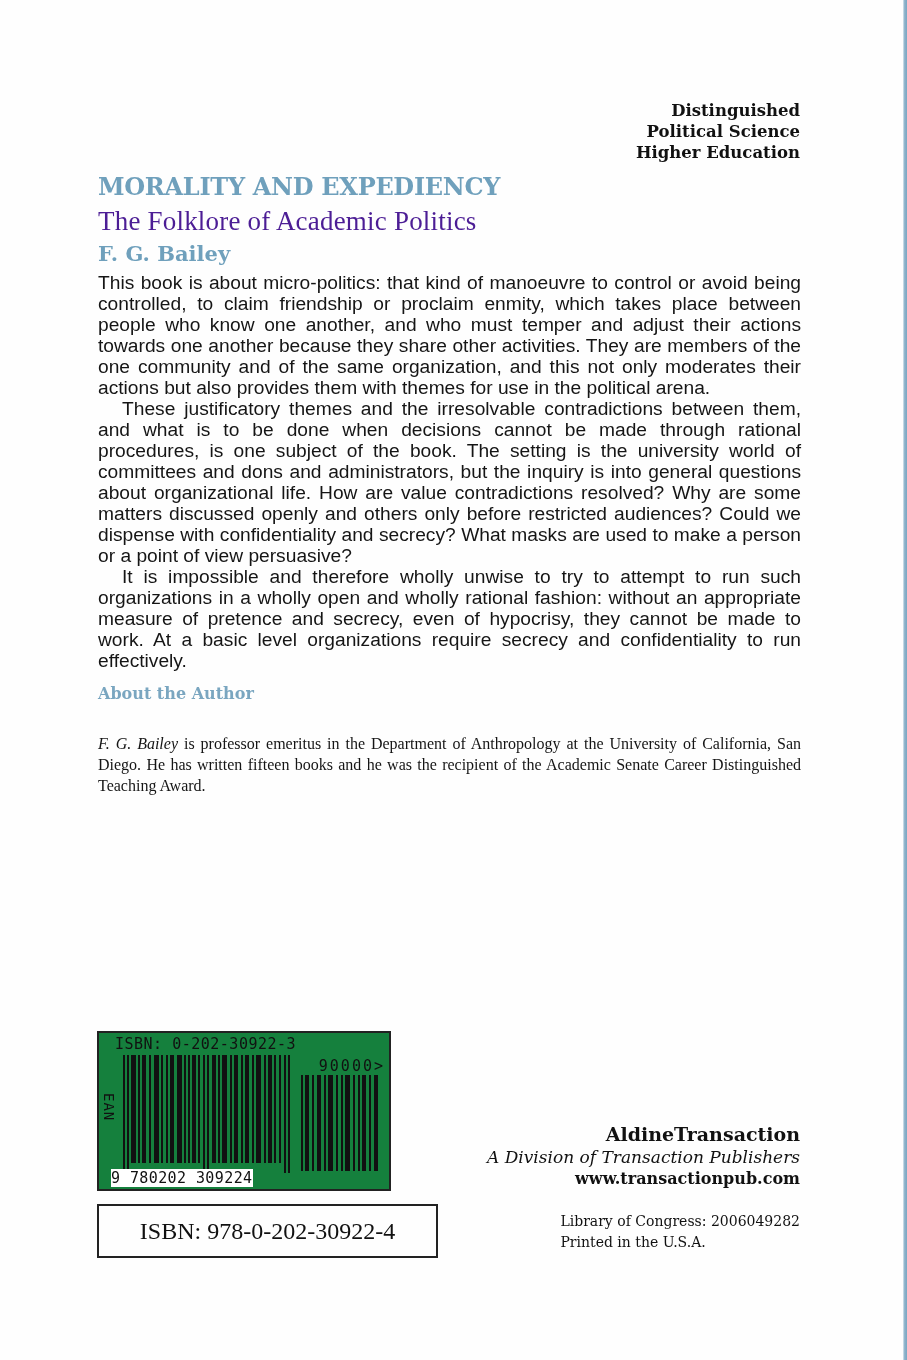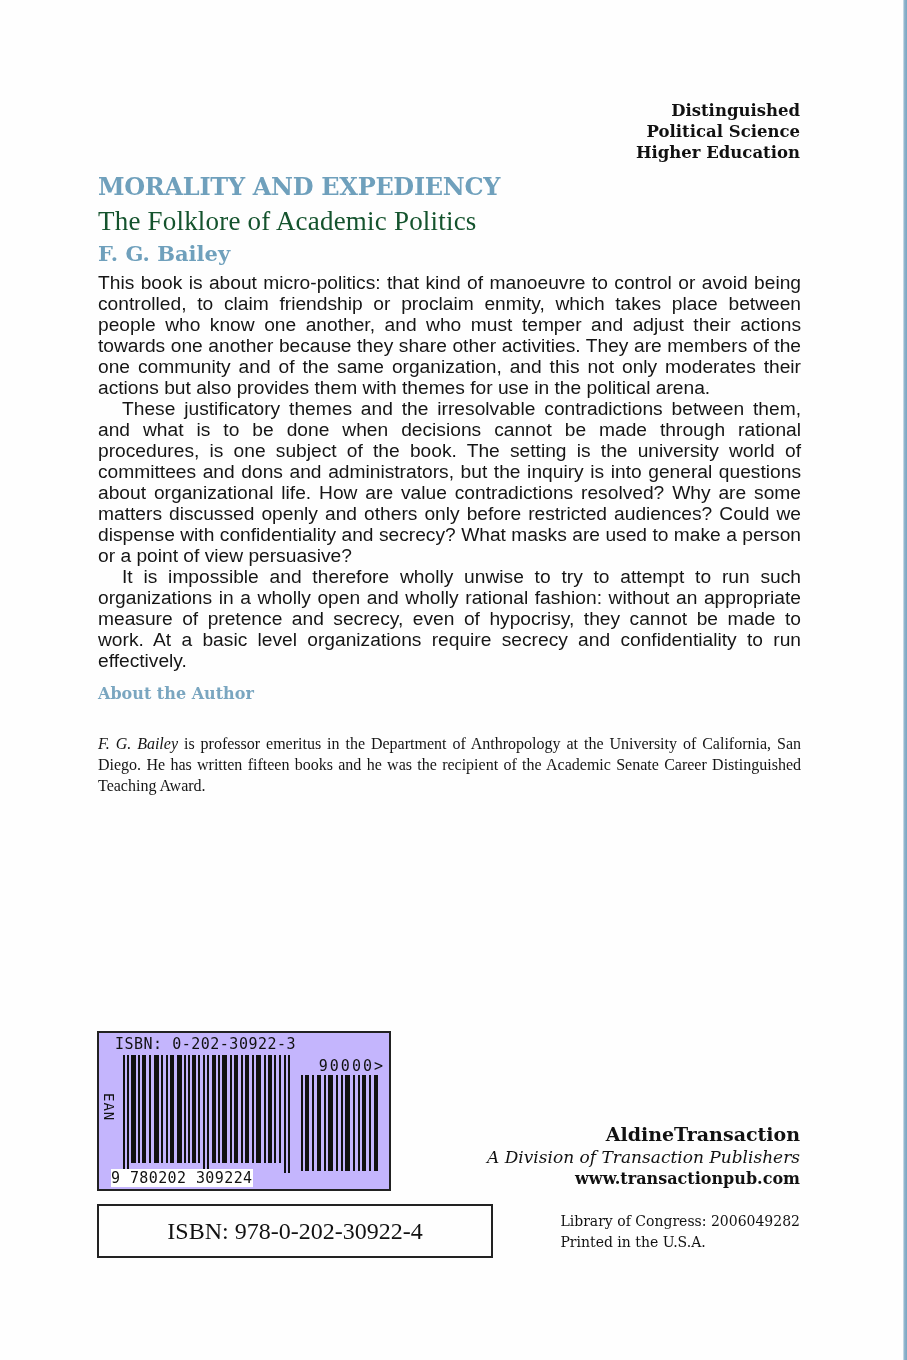--- a/index.html
+++ b/index.html
@@ -46,21 +46,21 @@
       font-size: 24px;
       line-height: 32px;
       color: #6fa0bc;
       letter-spacing: -0.3px;
       white-space: nowrap;
     }
     .subtitle {
       font-family: "Liberation Serif", serif;
       font-size: 27px;
       line-height: 36px;
-      color: #14532d;
+      color: #4c1d95;
       white-space: nowrap;
       letter-spacing: 0.2px;
     }
     .author {
       font-family: "DejaVu Serif", serif;
       font-weight: bold;
       font-size: 21px;
       line-height: 32px;
       color: #6fa0bc;
       margin-top: -1px;
@@ -96,21 +96,21 @@
     .about-text .ital { font-style: italic; }
 
     
     .barcode-box {
       position: absolute;
       left: 97px;
       top: 1031px;
       width: 294px;
       height: 160px;
       border: 2px solid #222;
-      background: #c4b5fd;
+      background: #15803d;
     }
     .bc-isbn10 {
       position: absolute;
       left: 16px;
       top: 2px;
       font-family: "DejaVu Sans Mono", monospace;
       font-size: 15px;
       letter-spacing: 0.5px;
       color: #111;
       white-space: nowrap;
@@ -159,21 +159,21 @@
       white-space: nowrap;
       background: #fff;
       letter-spacing: 0.4px;
     }
     .bc-ean13 span { background: #fff; }
 
     .isbn13-box {
       position: absolute;
       left: 97px;
       top: 1204px;
-      width: 396px;
+      width: 341px;
       height: 54px;
       border: 2px solid #222;
       display: flex;
       align-items: center;
       justify-content: center;
       font-family: "Liberation Serif", serif;
       font-size: 24px;
       color: #111;
     }
 

